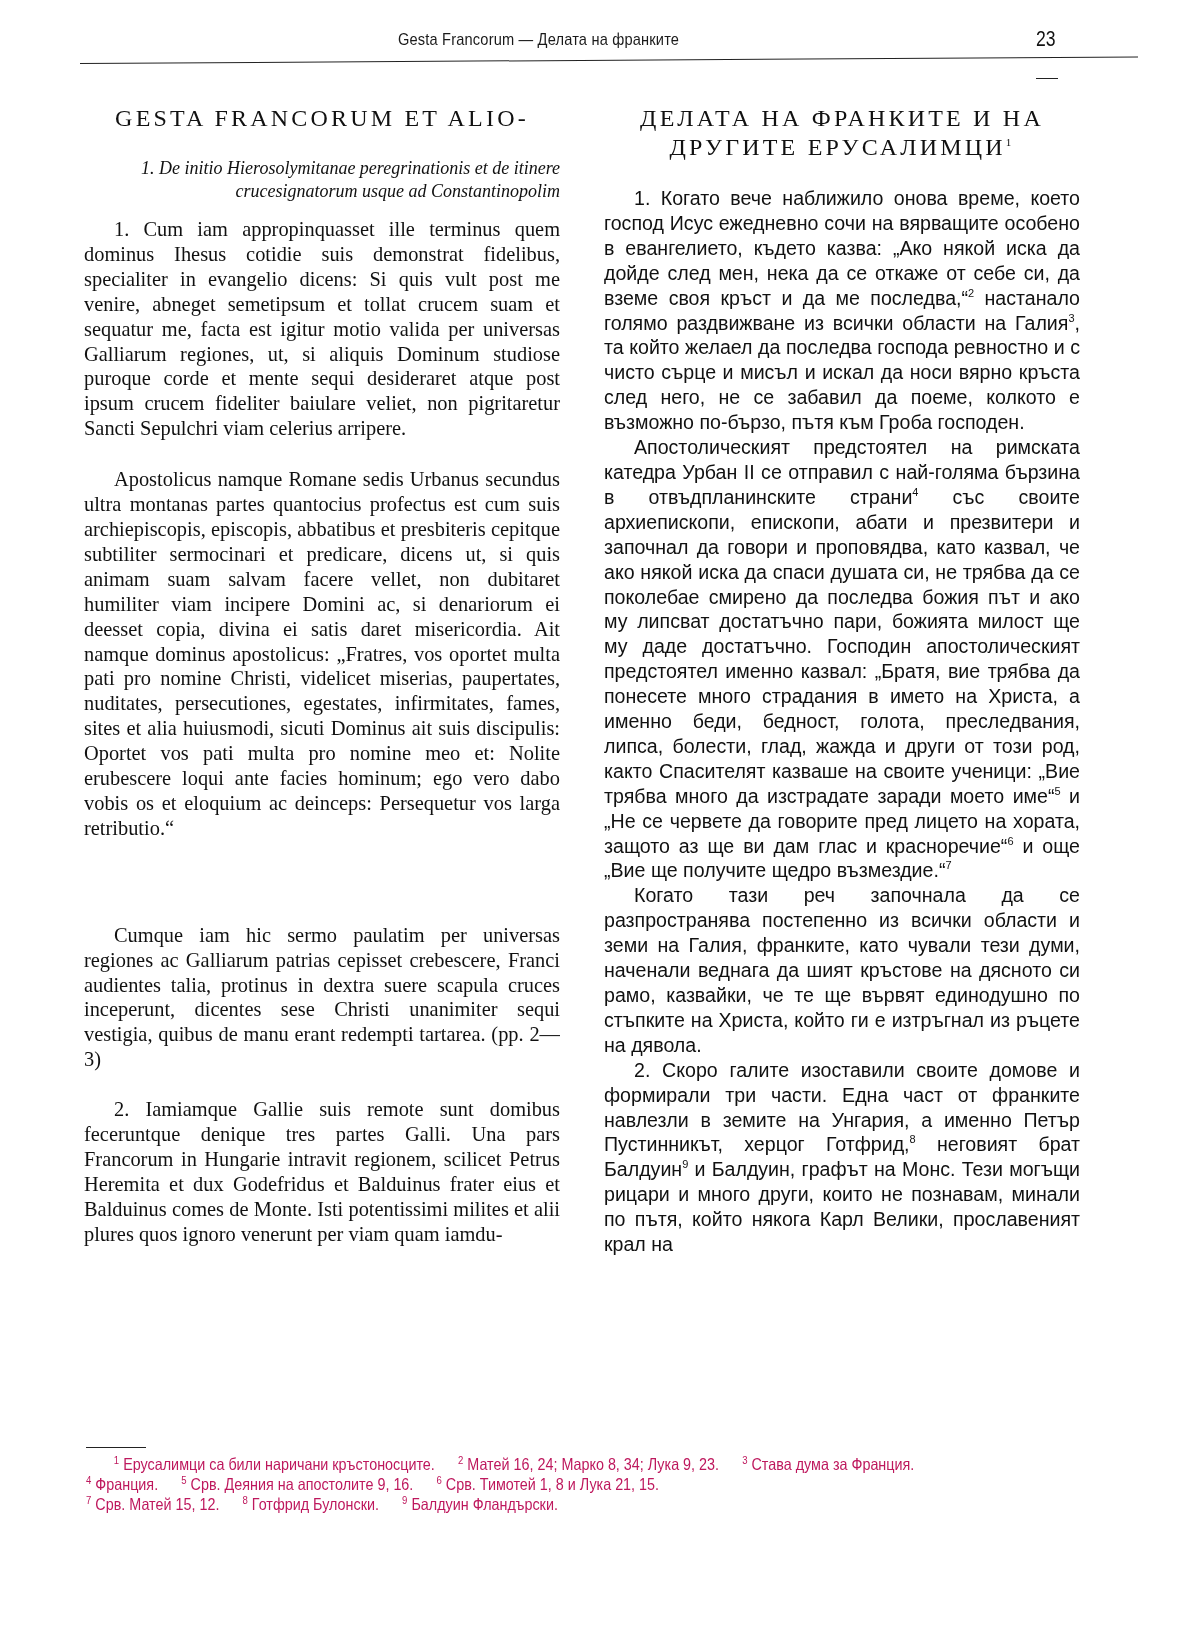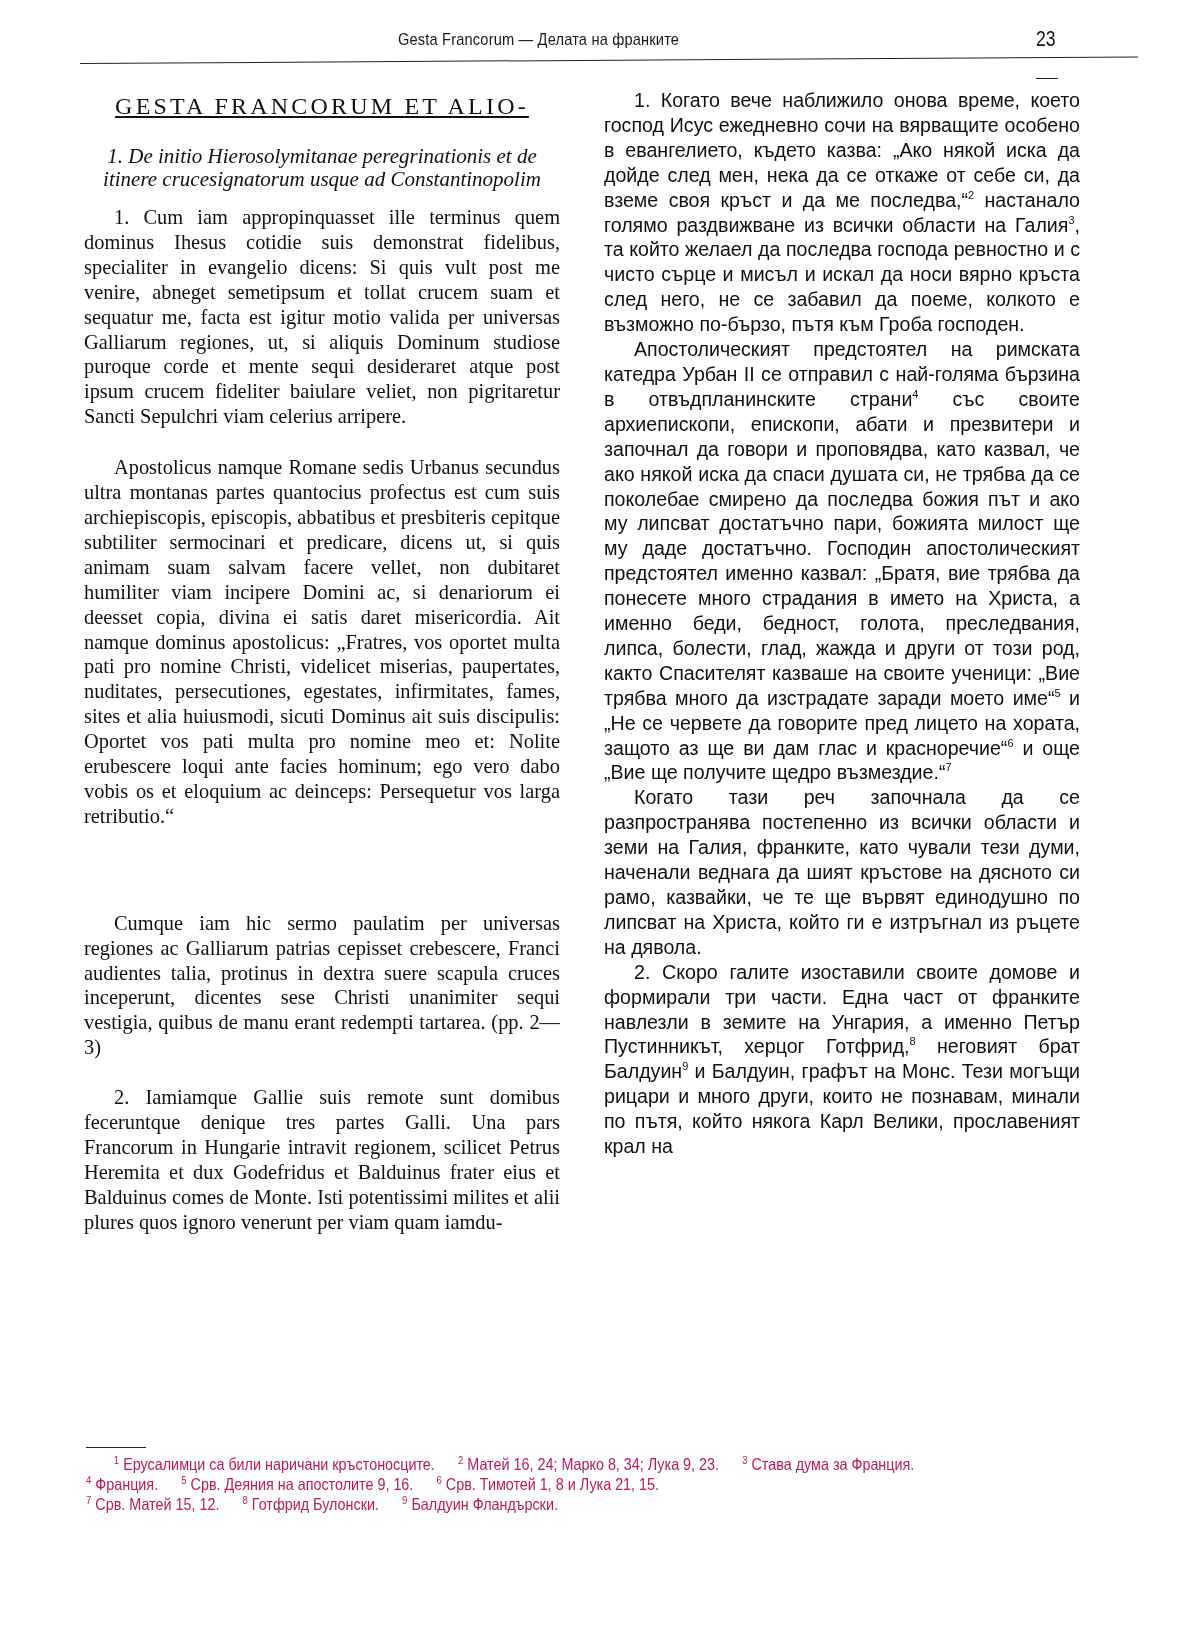--- a/index.html
+++ b/index.html
@@ -10,22 +10,22 @@
   .running-title { position: absolute; left: 398px; top: 2px; font-family: "Liberation Sans", sans-serif;
                    font-size: 17px; letter-spacing: 0.2px; color: #1a1a1a; transform: scaleX(0.86); transform-origin: left; white-space: nowrap; }
   .page-number { position: absolute; left: 1036px; top: -2px; font-family: "Liberation Sans", sans-serif; font-size: 22px; transform: scaleX(0.8); transform-origin: left; }
   .head-rule { position: absolute; left: 80px; top: 35px; width: 1058px; height: 1px; background: #222; transform: rotate(-0.35deg); transform-origin: left; }
   .num-rule { position: absolute; left: 1036px; top: 50px; width: 22px; height: 1px; background: #222; }
 
   .col { position: absolute; top: 88px; width: 476px; }
   .col-left { left: 84px; }
   .col-right { left: 604px; width: 476px; }
 
-  .title { text-align: center; font-size: 24px; letter-spacing: 3.2px; line-height: 29px; margin: 4px 0 24px 0; font-weight: normal; text-decoration: underline; }
-  .subtitle { text-align: center; font-style: italic; font-size: 21px; line-height: 23px; margin: 0 0 14px 0; font-weight: normal; }
+  .title { text-align: center; font-size: 24px; letter-spacing: 3.2px; line-height: 29px; margin: 16px 0 24px 0; font-weight: normal; }
+  .subtitle { text-align: right; font-style: italic; font-size: 18px; line-height: 23px; margin: 0 0 14px 0; font-weight: normal; }
   .col-right .subtitle { margin-bottom: 40px; }
 
   .para { font-size: 20.4px; line-height: 24.9px; text-align: justify; margin: 0; text-indent: 30px; hyphens: none; }
   .col-right .para { font-family: Liberation Sans, sans-serif; font-size: 19.6px; }
   .gap { height: 26px; }
   .gap-big { height: 82px; }
   .gap-small { height: 25px; }
   sup { font-size: 11px; vertical-align: super; line-height: 0; }
 
   .footnote-rule { position: absolute; left: 86px; top: 1447px; width: 60px; height: 1px; background: #222; }
@@ -53,28 +53,32 @@
   <p class="para">1. Cum iam appropinquasset ille terminus quem dominus Ihesus cotidie suis demonstrat fidelibus, specialiter in evangelio dicens: Si quis vult post me venire, abneget semetipsum et tollat crucem suam et sequatur me, facta est igitur motio valida per universas Galliarum regiones, ut, si aliquis Dominum studiose puroque corde et mente sequi desideraret atque post ipsum crucem fideliter baiulare veliet, non pigritaretur Sancti Sepulchri viam celerius arripere.</p>
   <div class="gap"></div>
   <p class="para">Apostolicus namque Romane sedis Urbanus secundus ultra montanas partes quantocius profectus est cum suis archiepiscopis, episcopis, abbatibus et presbiteris cepitque subtiliter sermocinari et predicare, dicens ut, si quis animam suam salvam facere vellet, non dubitaret humiliter viam incipere Domini ac, si denariorum ei deesset copia, divina ei satis daret misericordia. Ait namque dominus apostolicus: „Fratres, vos oportet multa pati pro nomine Christi, videlicet miserias, paupertates, nuditates, persecutiones, egestates, infirmitates, fames, sites et alia huiusmodi, sicuti Dominus ait suis discipulis: Oportet vos pati multa pro nomine meo et: Nolite erubescere loqui ante facies hominum; ego vero dabo vobis os et eloquium ac deinceps: Persequetur vos larga retributio.“</p>
   <div class="gap-big"></div>
   <p class="para">Cumque iam hic sermo paulatim per universas regiones ac Galliarum patrias cepisset crebescere, Franci audientes talia, protinus in dextra suere scapula cruces inceperunt, dicentes sese Christi unanimiter sequi vestigia, quibus de manu erant redempti tartarea. (pp. 2—3)</p>
   <div class="gap-small"></div>
   <p class="para">2. Iamiamque Gallie suis remote sunt domibus feceruntque denique tres partes Galli. Una pars Francorum in Hungarie intravit regionem, scilicet Petrus Heremita et dux Godefridus et Balduinus frater eius et Balduinus comes de Monte. Isti potentissimi milites et alii plures quos ignoro venerunt per viam quam iamdu-</p>
 </div>
 
 <div class="col col-right">
+  <h1 class="title">
+    <span>ДЕЛАТА НА ФРАНКИТЕ И НА</span><br>
+    <span>ДРУГИТЕ ЕРУСАЛИМЦИ</span><sup>1</sup>
+  </h1>
 
   <p class="para">
     <span>1. Когато вече наближило онова време, което господ Исус ежедневно сочи на вярващите особено в евангелието, където казва: „Ако някой иска да дойде след мен, нека да се откаже от себе си, да вземе своя кръст и да ме последва,“</span><sup>2</sup><span> настанало голямо раздвижване из всички области на Галия</span><sup>3</sup><span>, та който желаел да последва господа ревностно и с чисто сърце и мисъл и искал да носи вярно кръста след него, не се забавил да поеме, колкото е възможно по-бързо, пътя към Гроба господен.</span>
   </p>
   <p class="para">
     <span>Апостолическият предстоятел на римската катедра Урбан II се отправил с най-голяма бързина в отвъдпланинските страни</span><sup>4</sup><span> със своите архиепископи, епископи, абати и презвитери и започнал да говори и проповядва, като казвал, че ако някой иска да спаси душата си, не трябва да се поколебае смирено да последва божия път и ако му липсват достатъчно пари, божията милост ще му даде достатъчно. Господин апостолическият предстоятел именно казвал: „Братя, вие трябва да понесете много страдания в името на Христа, а именно беди, бедност, голота, преследвания, липса, болести, глад, жажда и други от този род, както Спасителят казваше на своите ученици: „Вие трябва много да изстрадате заради моето име“</span><sup>5</sup><span> и „Не се червете да говорите пред лицето на хората, защото аз ще ви дам глас и красноречие“</span><sup>6</sup><span> и още „Вие ще получите щедро възмездие.“</span><sup>7</sup>
   </p>
-  <p class="para">Когато тази реч започнала да се разпространява постепенно из всички области и земи на Галия, франките, като чували тези думи, наченали веднага да шият кръстове на дясното си рамо, казвайки, че те ще вървят единодушно по липсват на Христа, който ги е изтръгнал из ръцете на дявола.</p>
+  <p class="para">Когато тази реч започнала да се разпространява постепенно из всички области и земи на Галия, франките, като чували тези думи, наченали веднага да шият кръстове на дясното си рамо, казвайки, че те ще вървят единодушно по стъпките на Христа, който ги е изтръгнал из ръцете на дявола.</p>
   <p class="para">
     <span>2. Скоро галите изоставили своите домове и формирали три части. Една част от франките навлезли в земите на Унгария, а именно Петър Пустинникът, херцог Готфрид,</span><sup>8</sup><span> неговият брат Балдуин</span><sup>9</sup><span> и Балдуин, графът на Монс. Тези могъщи рицари и много други, които не познавам, минали по пътя, който някога Карл Велики, прославеният крал на</span>
   </p>
 </div>
 
 <div class="footnote-rule"></div>
 <div class="footnotes">
   <span class="fn-line fn-first">
     <span class="fn"><sup>1</sup> <span>Ерусалимци са били наричани кръстоносците.</span></span>
     <span class="fn"><sup>2</sup> <span>Матей 16, 24; Марко 8, 34; Лука 9, 23.</span></span>

